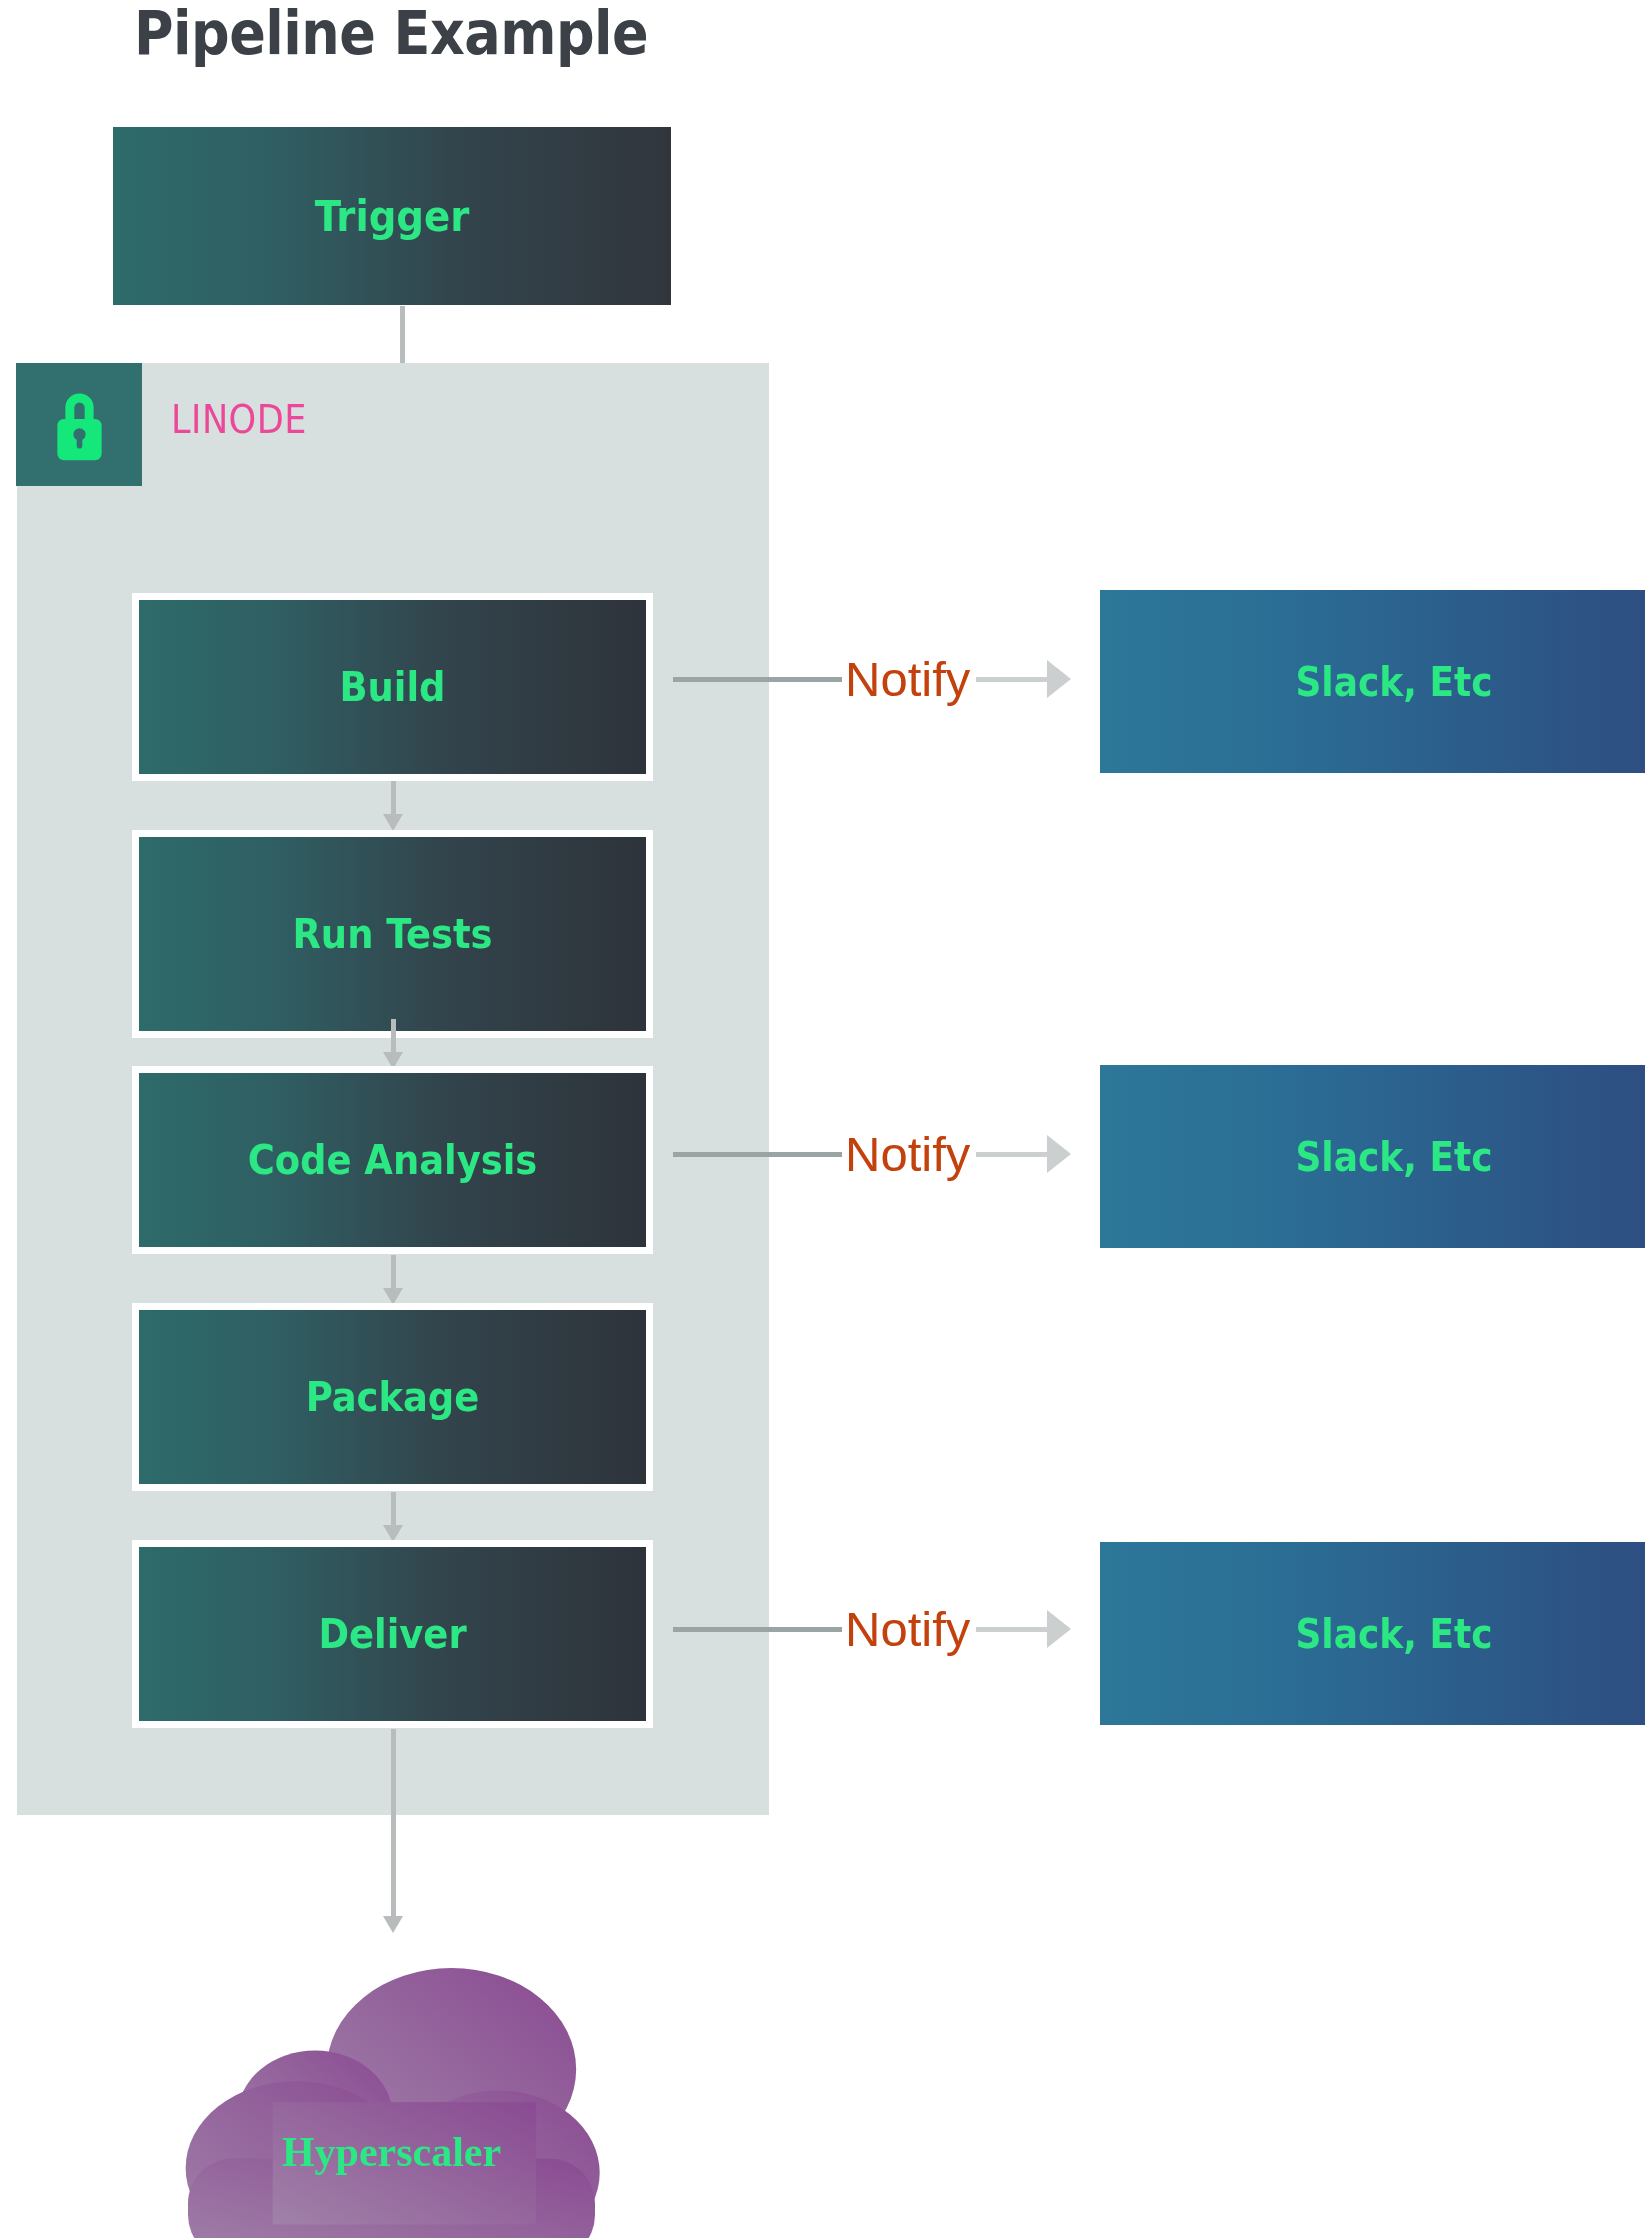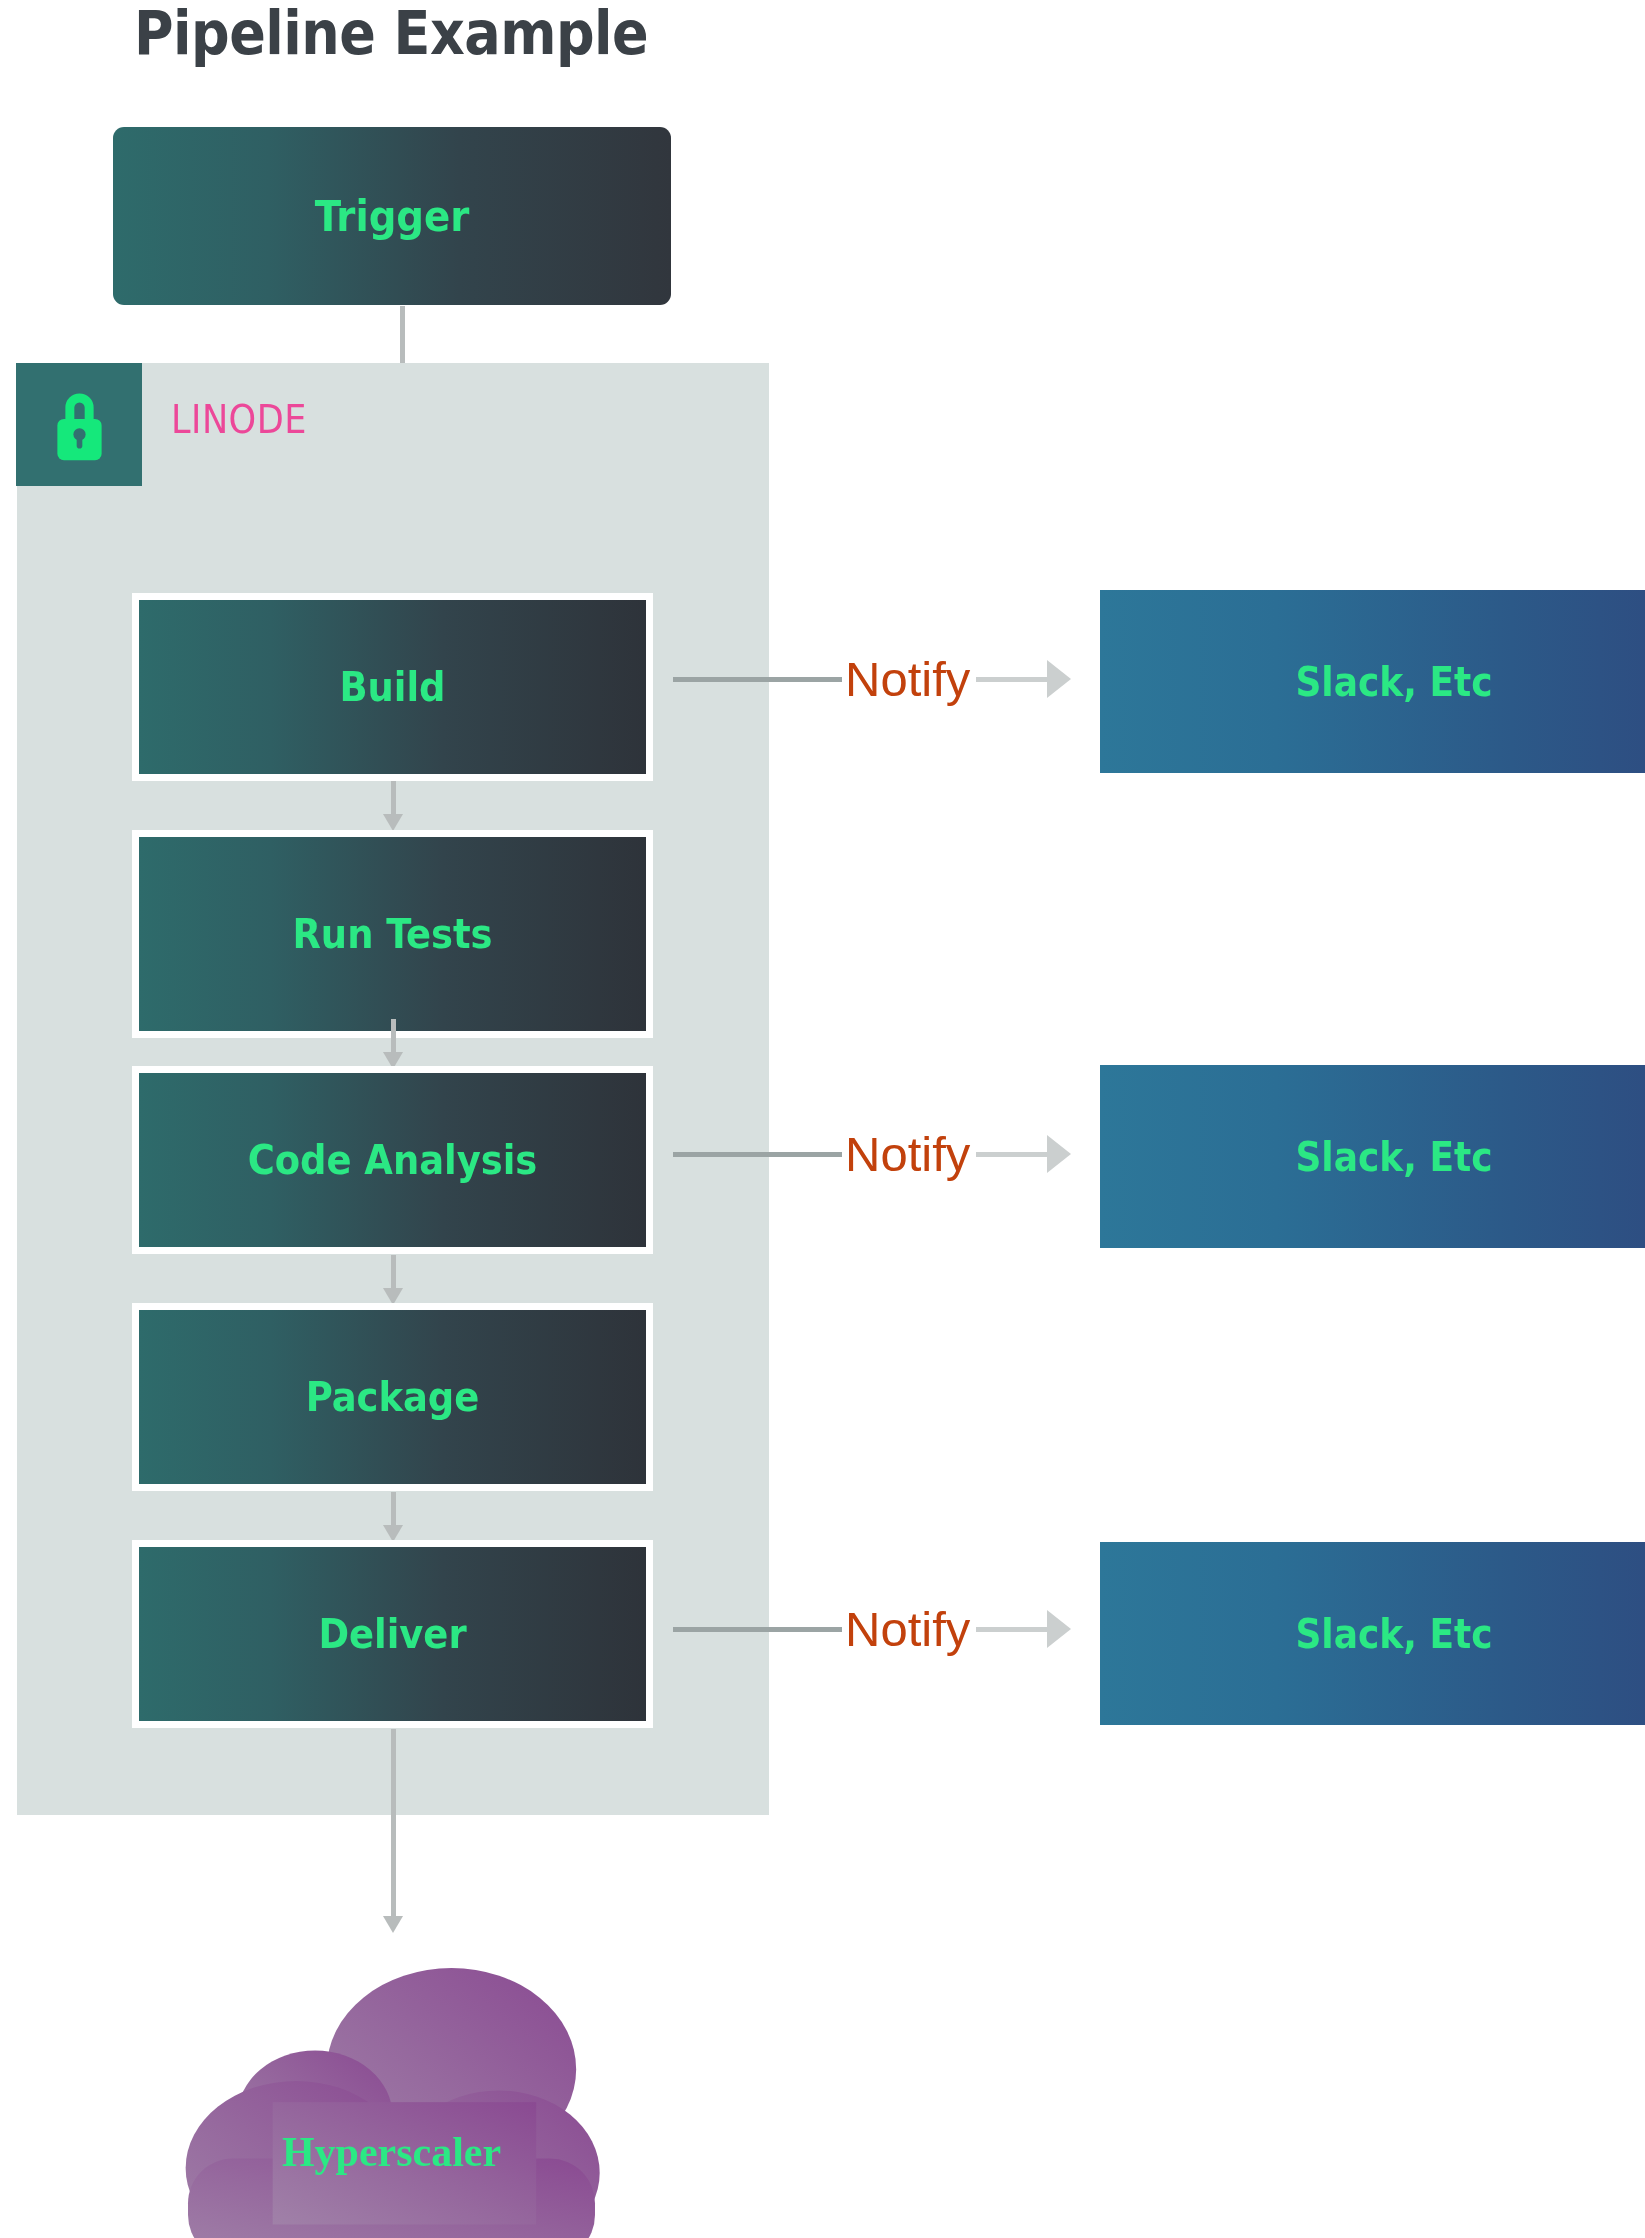--- a/index.html
+++ b/index.html
@@ -89,21 +89,20 @@
     letter-spacing: 0px;
   }
 
   
   .node.trigger {
     left: 97px;
     top: 127px;
     width: 558px;
     height: 178px;
     background: linear-gradient(to right, #2E6B6B 0%, #2F5F63 28%, #32444C 62%, #31363D 100%);
-    border-radius: 11px;
   }
   .node.trigger .node-label { font-size: 43px; }
 
   
   .node.stage {
     left: 116px;
     width: 521px;
     background: #ffffff;
     padding: 6.6px 6.6px;
   }

